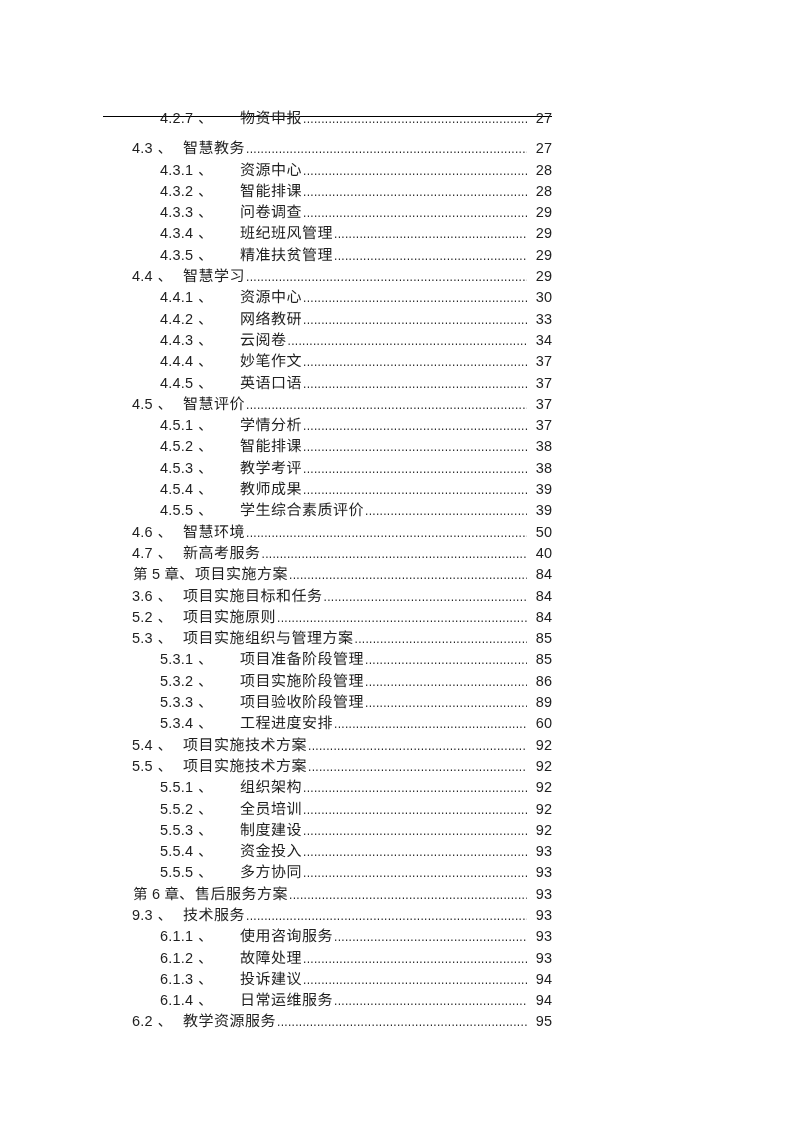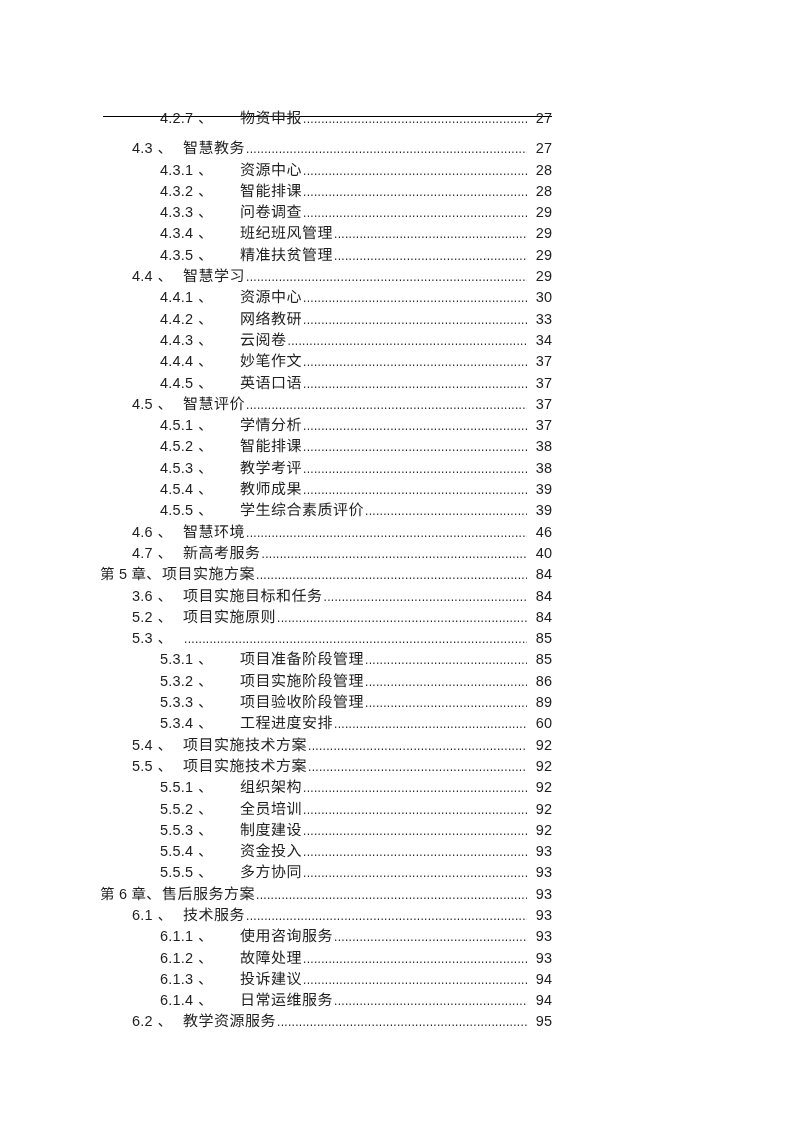--- a/index.html
+++ b/index.html
@@ -31,21 +31,21 @@
     white-space: nowrap;
   }
   .toc-row.level-1 { padding-left: 3px;  font-weight: 400; }
   .toc-row.level-2 { padding-left: 35px; }
   .toc-row.level-3 { padding-left: 63px; }
   .num-block {
     display: inline-flex;
     align-items: baseline;
     flex: none;
   }
-  .level-1 .num-block { width: 62px; }
+  .level-1 .num-block { width: 62px; margin-left: 33px; }
   .level-2 .num-block { width: 51px; align-items: flex-end; }
   .level-3 .num-block { width: 80px; }
   .num { font-size: 14.5px; letter-spacing: 0.2px; }
   .sep { margin-left: 5px; font-size: 14px; }
   .level-1 .sep { margin-left: 0; }
   .title {
     flex: none;
     letter-spacing: 0.5px;
   }
   .leader {
@@ -268,21 +268,21 @@
     <span class="pagenum">39</span>
   </div>
 
   <div class="toc-row level-2">
     <span class="num-block">
       <span class="num">4.6</span>
       <span class="sep">、</span>
     </span>
     <span class="title">智慧环境</span>
     <span class="leader"></span>
-    <span class="pagenum">46</span>
+    <span class="pagenum">50</span>
   </div>
 
   <div class="toc-row level-2">
     <span class="num-block">
       <span class="num">4.7</span>
       <span class="sep">、</span>
     </span>
     <span class="title">新高考服务</span>
     <span class="leader"></span>
     <span class="pagenum">40</span>
@@ -316,20 +316,21 @@
     <span class="title">项目实施原则</span>
     <span class="leader"></span>
     <span class="pagenum">84</span>
   </div>
 
   <div class="toc-row level-2">
     <span class="num-block">
       <span class="num">5.3</span>
       <span class="sep">、</span>
     </span>
+    <span class="title">项目实施组织与管理方案</span>
     <span class="leader"></span>
     <span class="pagenum">85</span>
   </div>
 
   <div class="toc-row level-3">
     <span class="num-block">
       <span class="num">5.3.1</span>
       <span class="sep">、</span>
     </span>
     <span class="title">项目准备阶段管理</span>
@@ -442,21 +443,21 @@
       <span class="num">第 6 章</span>
       <span class="sep">、</span>
     </span>
     <span class="title">售后服务方案</span>
     <span class="leader"></span>
     <span class="pagenum">93</span>
   </div>
 
   <div class="toc-row level-2">
     <span class="num-block">
-      <span class="num">6.1</span>
+      <span class="num">9.3</span>
       <span class="sep">、</span>
     </span>
     <span class="title">技术服务</span>
     <span class="leader"></span>
     <span class="pagenum">93</span>
   </div>
 
   <div class="toc-row level-3">
     <span class="num-block">
       <span class="num">6.1.1</span>

